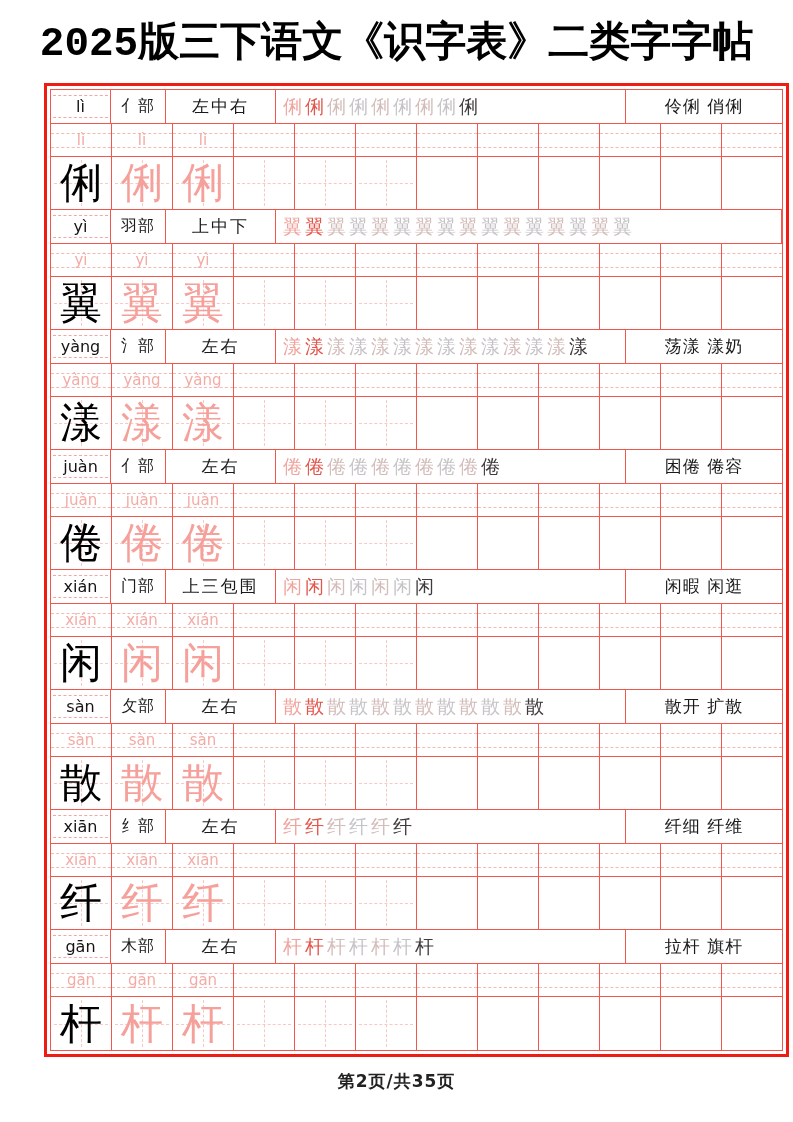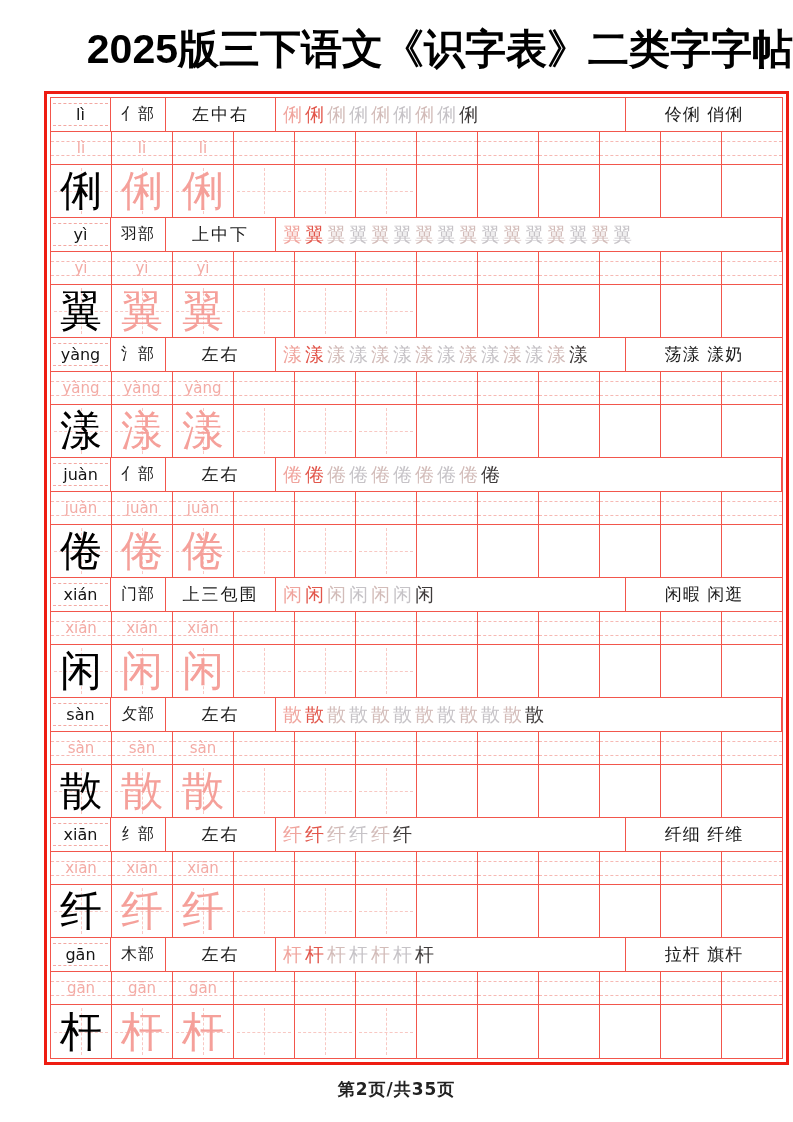--- a/index.html
+++ b/index.html
@@ -3,23 +3,23 @@
 <meta charset="utf-8">
 <style>
   * { margin:0; padding:0; box-sizing:border-box; }
   html,body { background:#ffffff; }
   body {
     width:793px; height:1122px;
     font-family:"DejaVu Sans", sans-serif;
     color:#1a1a1a; overflow:hidden; position:relative;
   }
   .page-title {
-    margin-top:22px;
-    text-align:right;
-    font-family:Liberation Sans, sans-serif;
+    margin-top:14px;
+    text-align:center;
+    font-family:Liberation Mono, monospace;
     font-weight:bold;
     font-size:41px;
     letter-spacing:0px;
     color:#000;
     white-space:nowrap;
   }
   
   .sheet {
     width:745px;
     margin:14px 0 0 44px;
@@ -340,20 +340,23 @@
             <span class="sg sg-red">倦</span>
             <span class="sg sg-b">倦</span>
             <span class="sg sg-a">倦</span>
             <span class="sg sg-b">倦</span>
             <span class="sg sg-a">倦</span>
             <span class="sg sg-b">倦</span>
             <span class="sg sg-a">倦</span>
             <span class="sg sg-b">倦</span>
             <span class="sg sg-final">倦</span>
           </div>
+      <div class="h-cell h-words">
+        <span class="bindtext">困倦 倦容</span>
+      </div>
     </div>
     <div class="row pinyin-row">
           <div class="p-cell">
             <span class="p-trace">juàn</span>
           </div>
           <div class="p-cell">
             <span class="p-trace">juàn</span>
           </div>
           <div class="p-cell">
             <span class="p-trace">juàn</span>
@@ -474,20 +477,23 @@
             <span class="sg sg-a">散</span>
             <span class="sg sg-b">散</span>
             <span class="sg sg-a">散</span>
             <span class="sg sg-b">散</span>
             <span class="sg sg-a">散</span>
             <span class="sg sg-b">散</span>
             <span class="sg sg-a">散</span>
             <span class="sg sg-b">散</span>
             <span class="sg sg-final">散</span>
           </div>
+      <div class="h-cell h-words">
+        <span class="bindtext">散开 扩散</span>
+      </div>
     </div>
     <div class="row pinyin-row">
           <div class="p-cell">
             <span class="p-trace">sàn</span>
           </div>
           <div class="p-cell">
             <span class="p-trace">sàn</span>
           </div>
           <div class="p-cell">
             <span class="p-trace">sàn</span>

